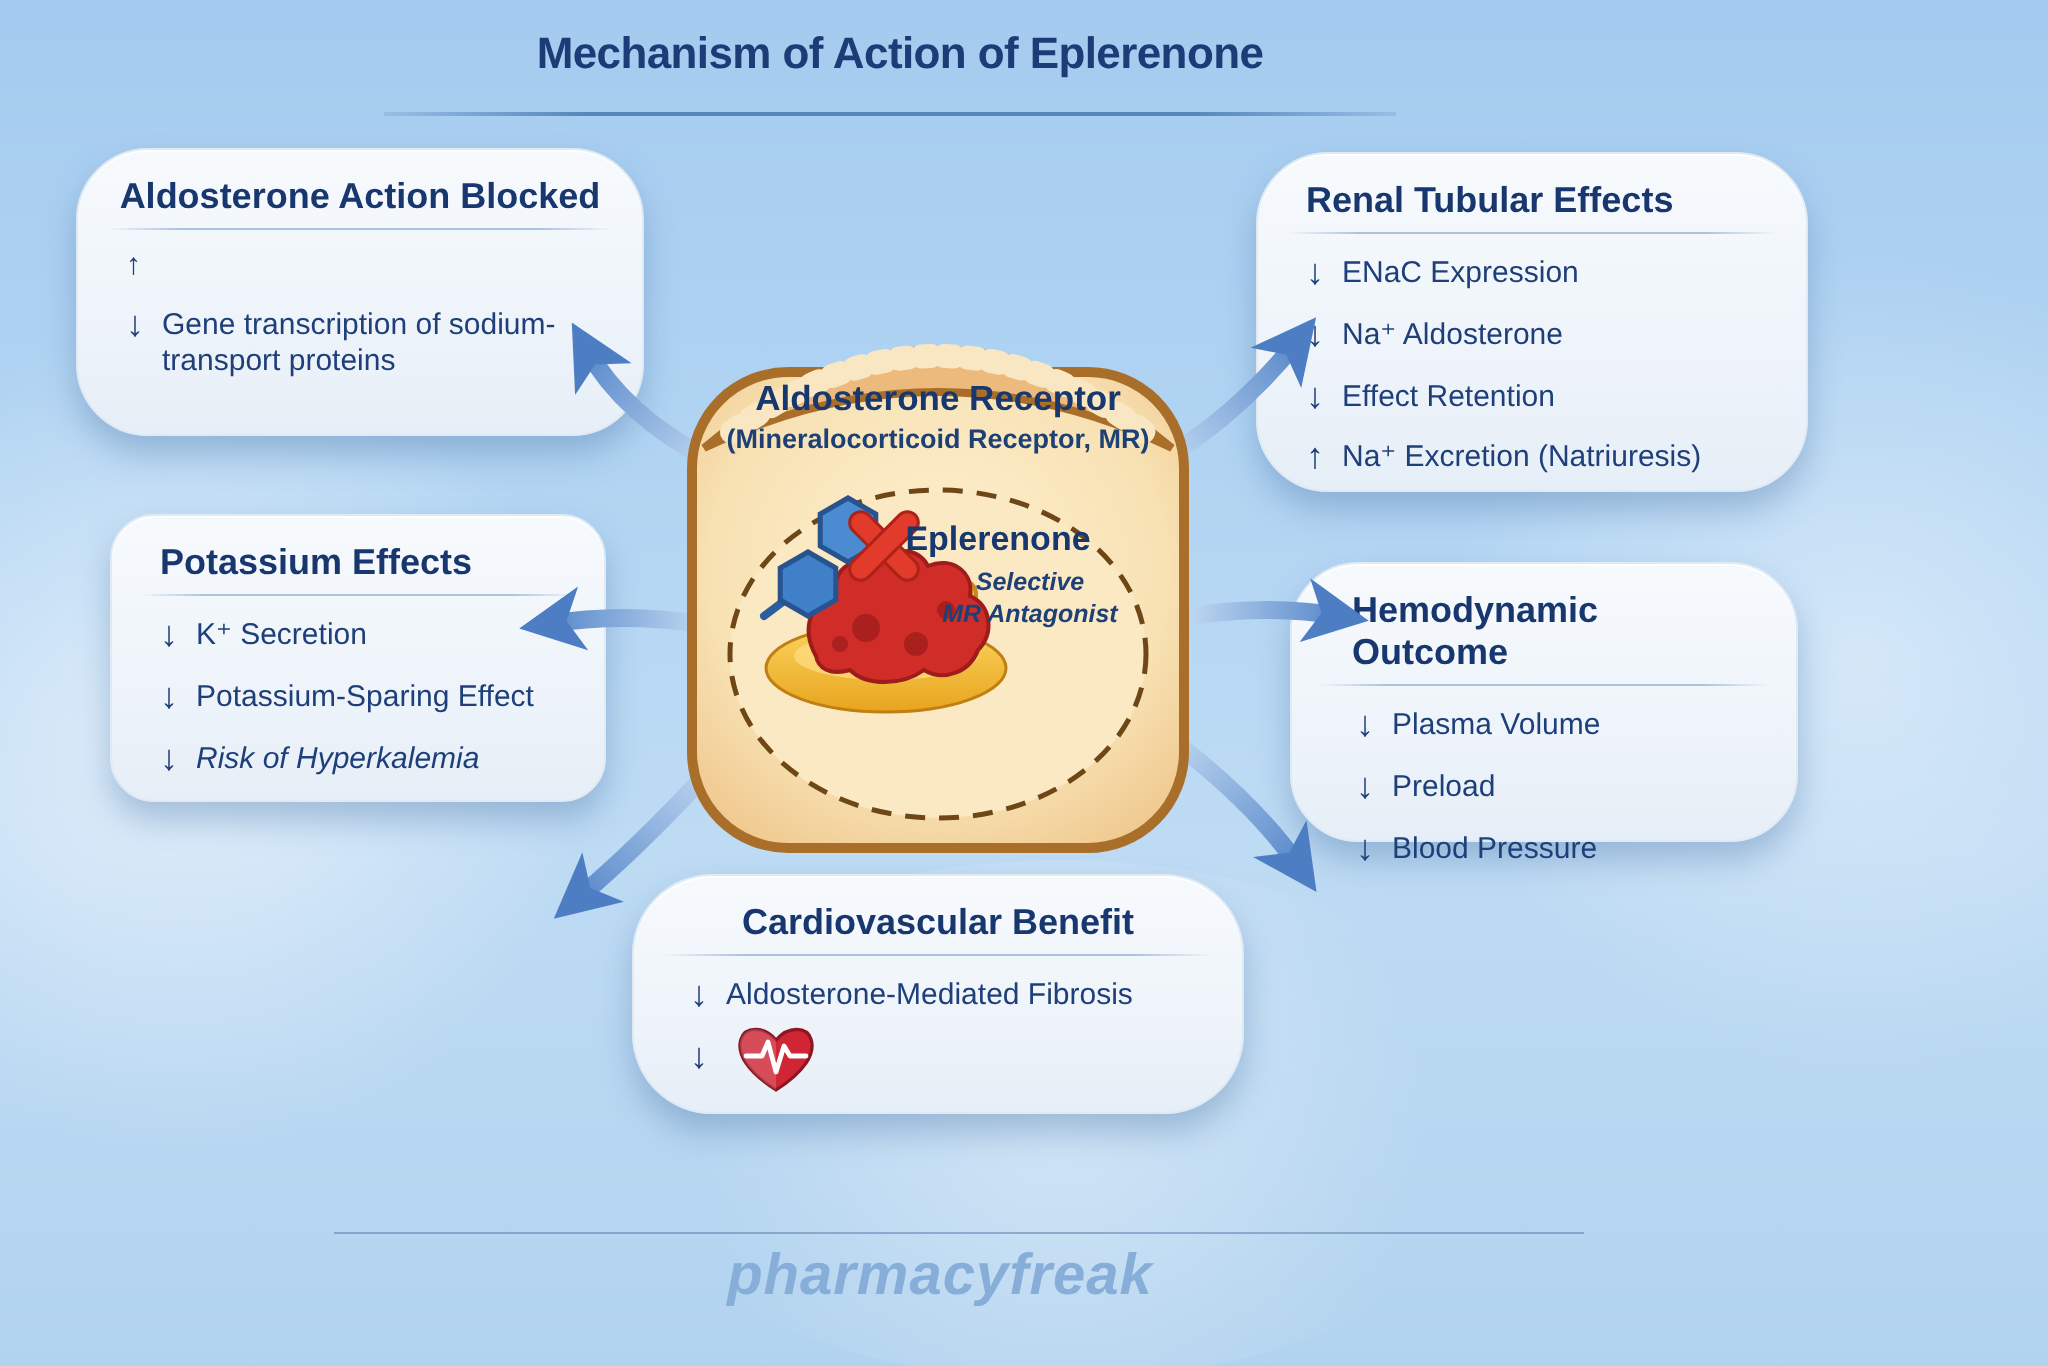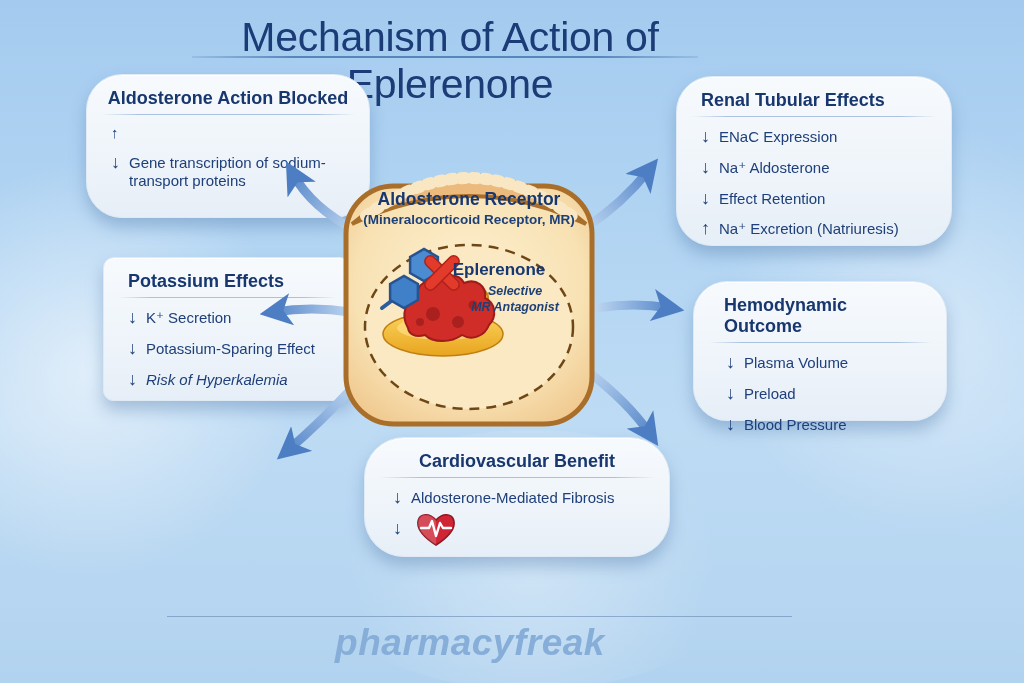--- a/index.html
+++ b/index.html
@@ -8,46 +8,46 @@
     background:linear-gradient(180deg,#a4cbef 0%,#b4d6f3 40%,#bedbf4 62%,#b2d3ef 100%);}
   .glow{position:absolute;border-radius:50%;pointer-events:none;}
   .glow1{left:-120px;top:160px;width:420px;height:420px;
     background:radial-gradient(circle,rgba(255,255,255,.55),rgba(255,255,255,0) 70%);}
   .glow2{left:720px;top:120px;width:420px;height:420px;
     background:radial-gradient(circle,rgba(255,255,255,.40),rgba(255,255,255,0) 70%);}
   .glow3{left:300px;top:430px;width:460px;height:260px;
     background:radial-gradient(circle,rgba(255,255,255,.35),rgba(255,255,255,0) 70%);}
 
   .main-title{position:absolute;left:150px;top:14px;width:600px;text-align:center;
-    font-size:41px;font-weight:normal;letter-spacing:-.3px;color:#1c3c77;}
+    font-size:22px;font-weight:bold;letter-spacing:-.3px;color:#1c3c77;}
   .title-rule{position:absolute;left:192px;top:56px;width:506px;height:2px;
     background:linear-gradient(90deg,rgba(60,110,170,.15),rgba(60,110,170,.75) 20%,rgba(60,110,170,.75) 80%,rgba(60,110,170,.15));}
 
   .box{position:absolute;z-index:2;background:linear-gradient(180deg,#f7fafd 0%,#eef4fa 60%,#e6eef7 100%);
     border:1px solid #dfeaf4;border-radius:36px;
-    box-shadow:0 9px 16px rgba(77,117,168,.38), inset 0 1px 0 rgba(255,255,255,.9);margin-left:48px;}
+    box-shadow:0 9px 16px rgba(77,117,168,.38), inset 0 1px 0 rgba(255,255,255,.9);}
   .box-title{font-weight:bold;color:#17376e;font-size:18px;padding:13px 22px 5px 24px;}
   .center-title .box-title{text-align:center;padding-left:10px;padding-right:10px;}
   .box-rule{height:1px;margin:0 14px 7px 14px;
     background:linear-gradient(90deg,rgba(110,150,200,0),rgba(110,150,200,.55) 15%,rgba(110,150,200,.55) 85%,rgba(110,150,200,0));}
   .item{display:flex;align-items:flex-start;gap:9px;padding:3px 16px 3px 24px;
     color:#1e3f7a;font-size:15px;line-height:1.25;margin-bottom:5px;}
   .arrow-glyph{font-weight:bold;font-size:18px;line-height:1.1;flex:0 0 auto;}
   .arrow-glyph.thin{font-weight:normal;font-size:15px;}
   .item-text{padding-top:1px;}
   .italic{font-style:italic;}
   .heart-wrap{display:inline-block;margin-left:4px;margin-top:-8px;flex:0 0 auto;}
 
   #arrow-layer{position:absolute;left:0;top:0;z-index:3;pointer-events:none;}
   #cell-layer{position:absolute;left:336px;top:142px;z-index:4;}
 
   .watermark-rule{position:absolute;left:167px;top:616px;width:625px;height:1px;
     background:rgba(85,120,165,.5);}
   .watermark{position:absolute;left:270px;top:622px;width:400px;text-align:center;
-    font-size:37px;font-weight:bold;font-style:italic;letter-spacing:.5px;color:#86aed8;}
+    font-size:29px;font-weight:bold;font-style:italic;letter-spacing:.5px;color:#86aed8;}
 </style>
 </head>
 <body>
 
 <div id="stage">
   <div class="glow glow1"></div>
   <div class="glow glow2"></div>
   <div class="glow glow3"></div>
 
   <div class="main-title">Mechanism of Action of Eplerenone</div>
@@ -79,21 +79,21 @@
     <div class="item">
       <span class="arrow-glyph">↓</span>
       <span class="item-text">Effect Retention</span>
     </div>
     <div class="item">
       <span class="arrow-glyph">↑</span>
       <span class="item-text">Na⁺ Excretion (Natriuresis)</span>
     </div>
   </div>
 
-  <div class="box" style="left:55px;top:257px;width:246px;height:142px;border-radius:11px;">
+  <div class="box" style="left:55px;top:257px;width:246px;height:142px;border-radius:22px;">
     <div class="box-title">Potassium Effects</div>
     <div class="box-rule"></div>
     <div class="item">
       <span class="arrow-glyph">↓</span>
       <span class="item-text">K⁺ Secretion</span>
     </div>
     <div class="item">
       <span class="arrow-glyph">↓</span>
       <span class="item-text">Potassium-Sparing Effect</span>
     </div>

